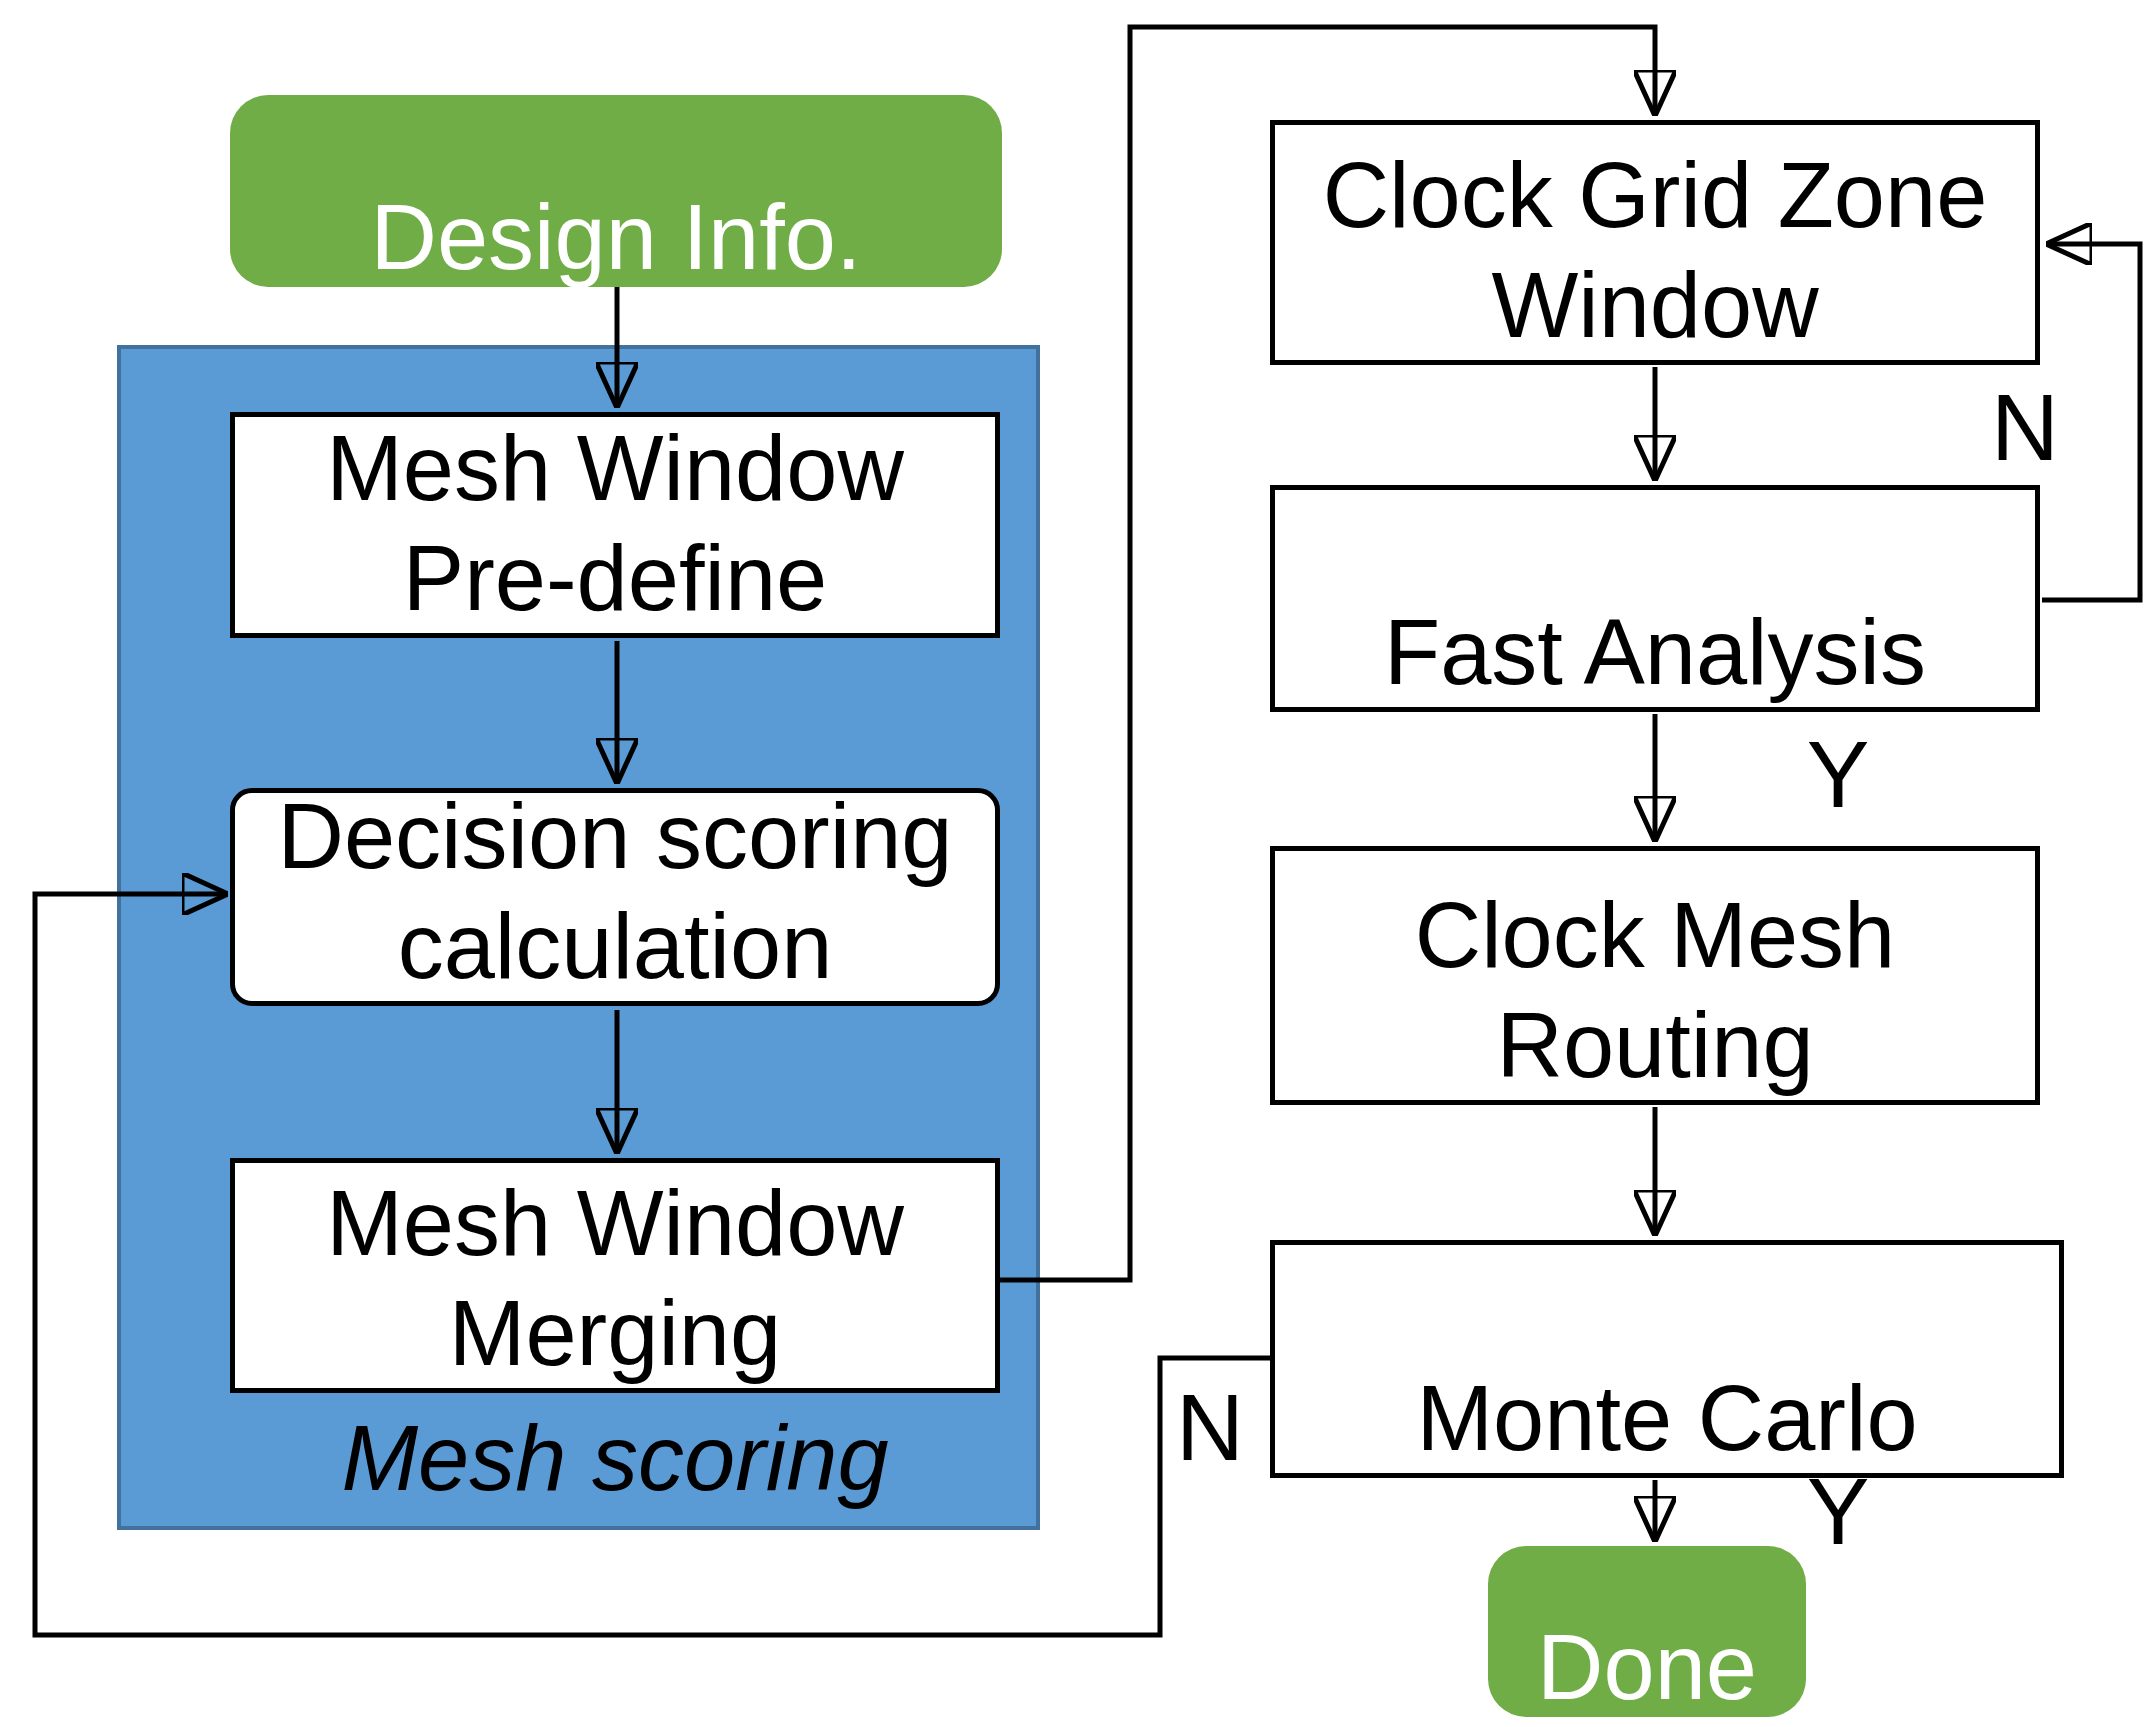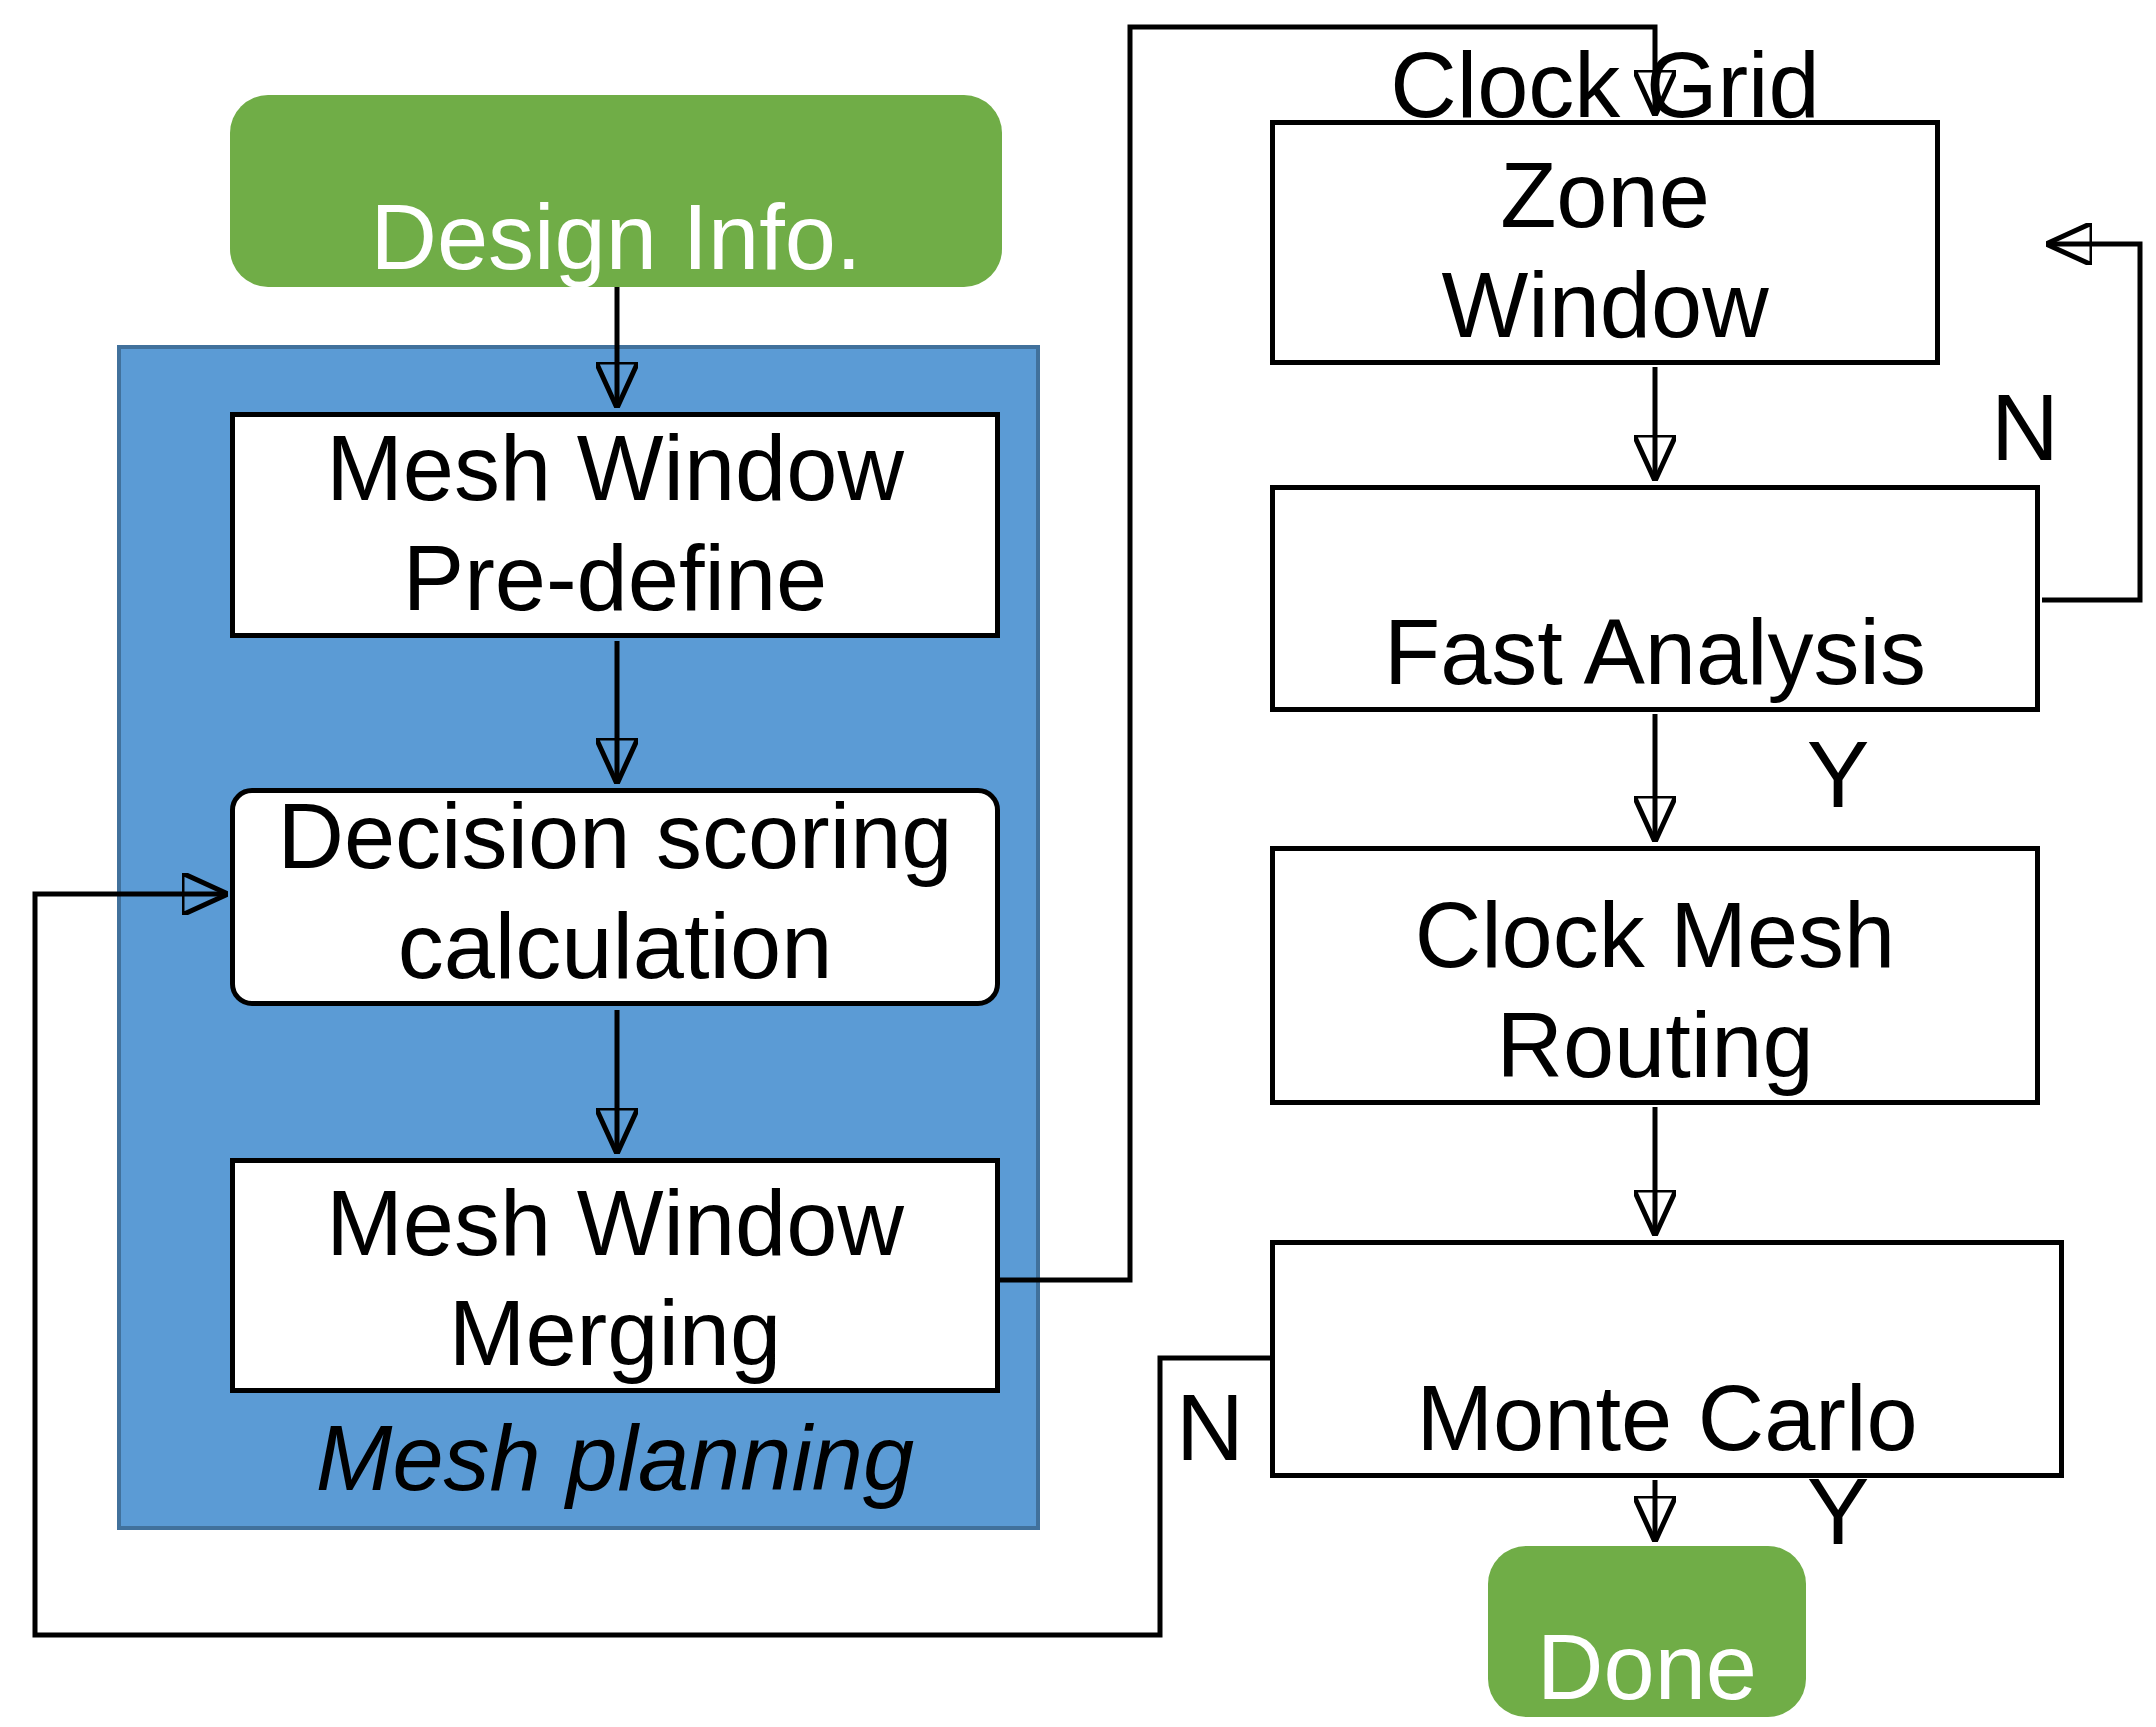--- a/index.html
+++ b/index.html
@@ -90,23 +90,23 @@
   <div class="node process" style="left:230px; top:788px; width:770px; height:218px;border-radius:22px;">
     <span>Decision scoring</span>
     <span class="line2">calculation</span>
   </div>
 
   <div class="node process" style="left:230px; top:1158px; width:770px; height:235px;">
     <span>Mesh Window</span>
     <span class="line2">Merging</span>
   </div>
 
-  <div class="group-label" style="left:230px; top:1403px; width:770px;">Mesh planning</div>
+  <div class="group-label" style="left:230px; top:1403px; width:770px;">Mesh scoring</div>
 
-  <div class="node process" style="left:1270px; top:120px; width:670px; height:245px;">
+  <div class="node process" style="left:1270px; top:120px; width:770px; height:245px;">
     <span>Clock Grid Zone</span>
     <span class="line2">Window</span>
   </div>
 
   <div class="node process" style="left:1270px; top:485px; width:770px; height:227px;">
     <span>Fast Analysis</span>
   </div>
 
   <div class="node process" style="left:1270px; top:846px; width:770px; height:259px;">
     <span>Clock Mesh</span>

